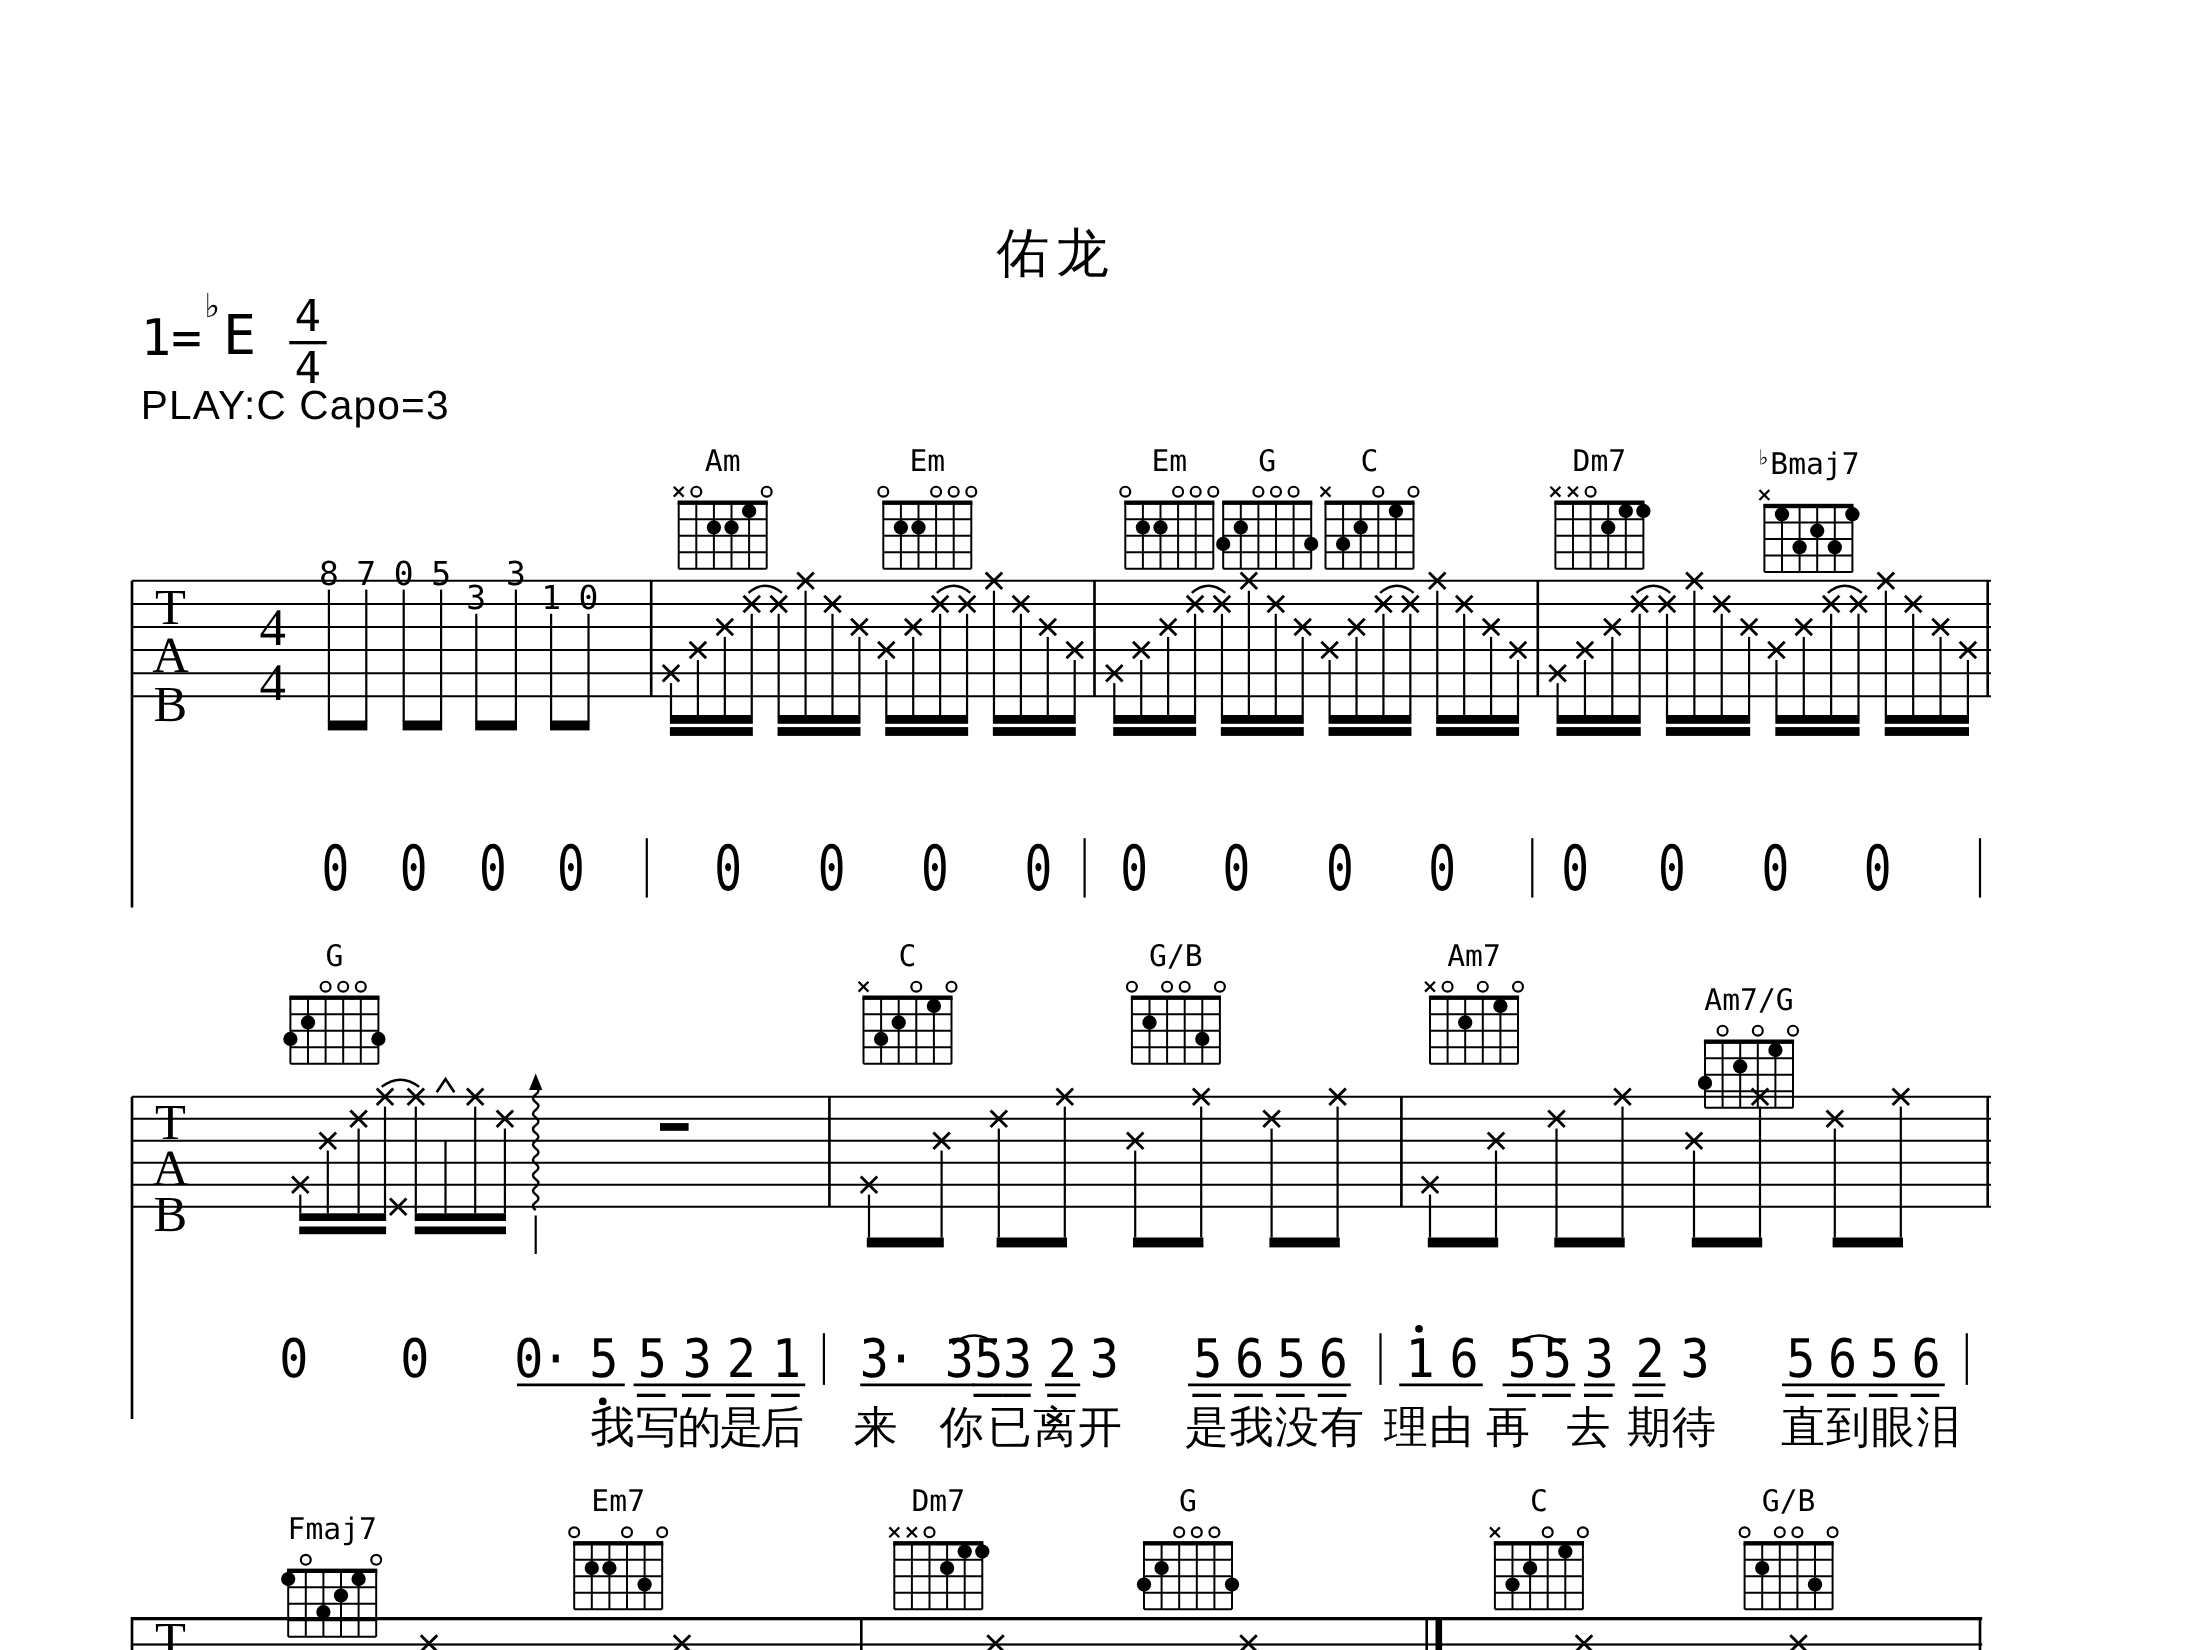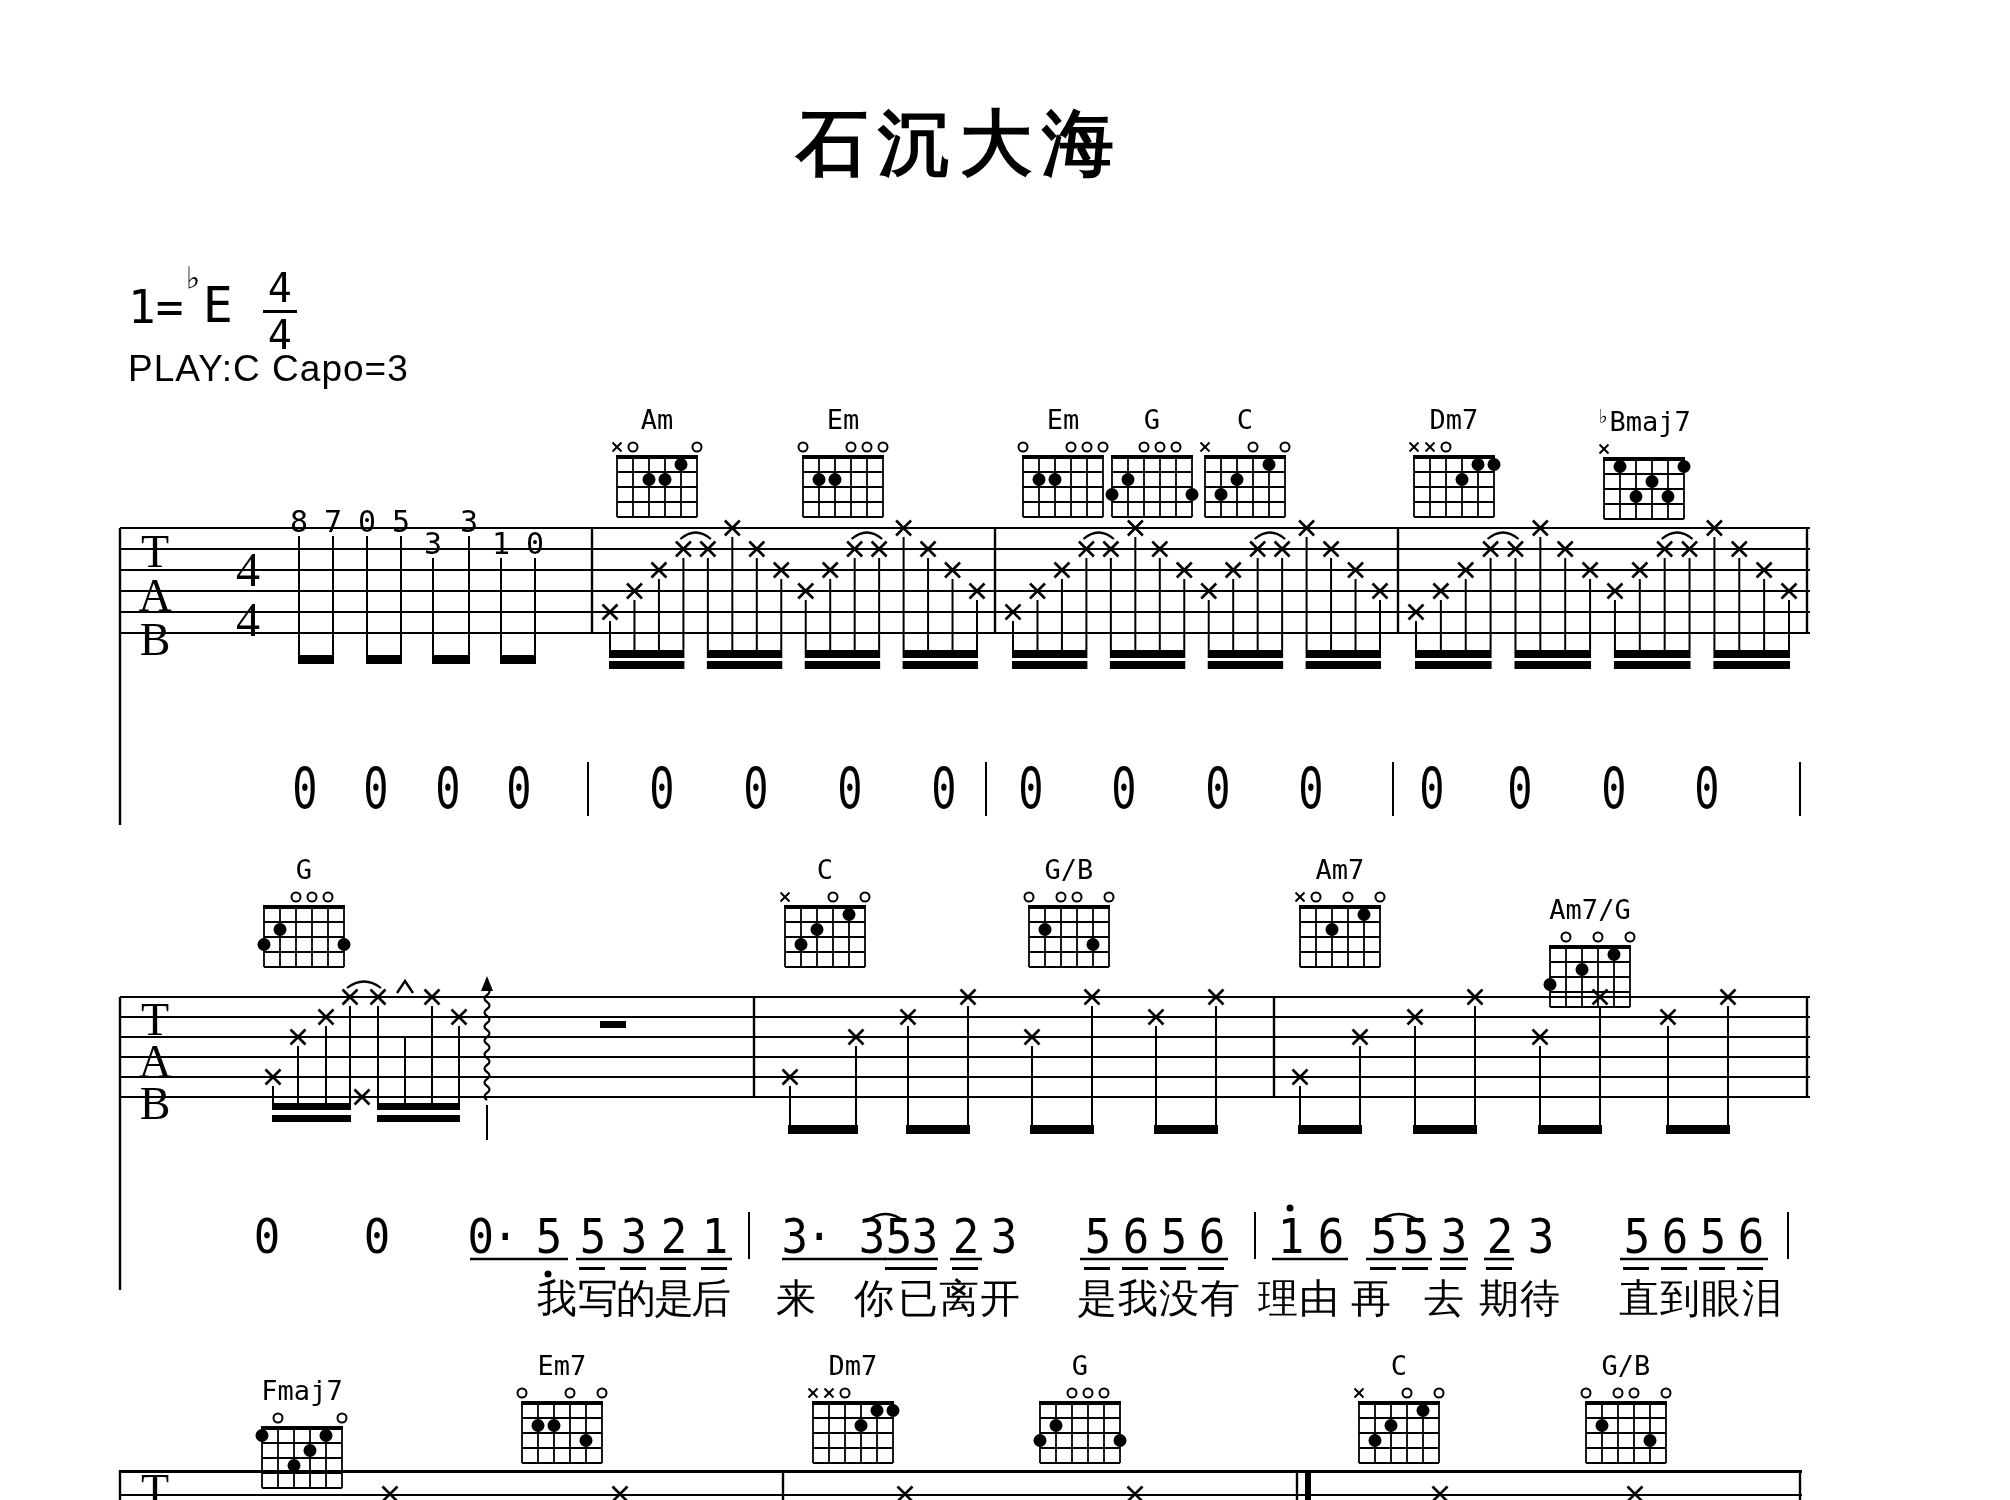--- a/index.html
+++ b/index.html
@@ -25,21 +25,21 @@
   .jtok{position:absolute;font-family:"DejaVu Sans Mono",monospace;font-size:44px;line-height:1;
         transform:translateX(-50%) scaleY(1.1);transform-origin:top center;letter-spacing:-2px;}
   .lyr{position:absolute;font-size:40px;line-height:1;transform:translateX(-50%);white-space:nowrap;}
   svg.notation{position:absolute;left:0;top:0;}
 </style>
 </head>
 <body>
 
 <div class="sheet">
 
-  <div class="abs title">石沉大海</div>
+  <div class="abs artist">佑龙</div>
 
   <div class="abs keyline">
     <span class="keyprefix">1=</span>
     <span class="flat-sup">♭</span>
     <span class="keynote">E</span>
     <span class="frac">
       <div>4</div>
       <div class="bar"></div>
       <div>4</div>
     </span>

